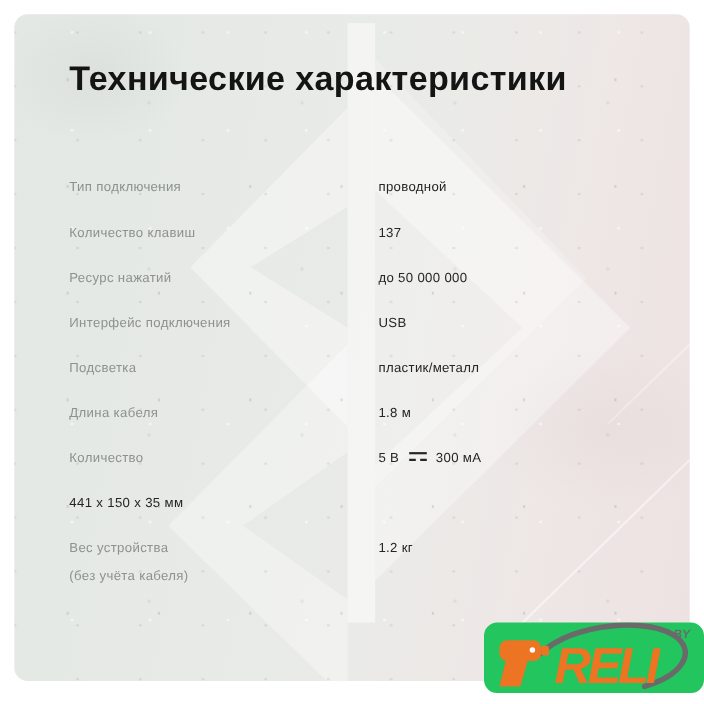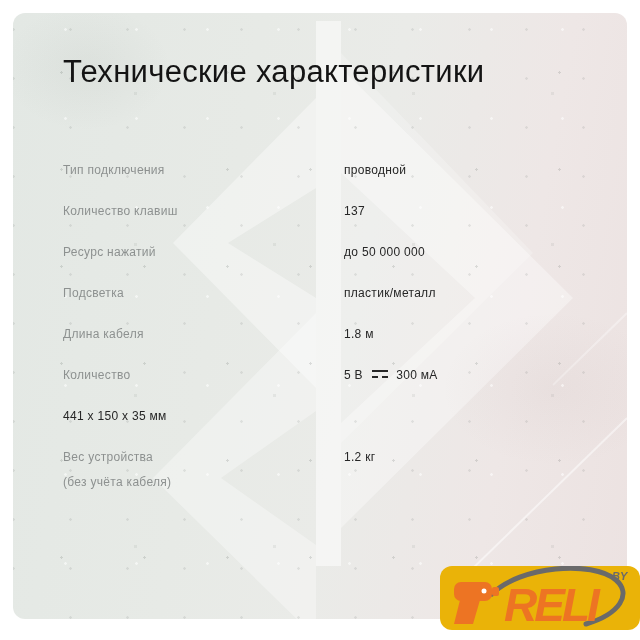--- a/index.html
+++ b/index.html
@@ -22,34 +22,34 @@
       radial-gradient(circle, rgba(70,80,74,.08) 1.5px, transparent 2px),
       radial-gradient(circle, rgba(255,255,255,.55) 1px, transparent 1.6px),
       radial-gradient(ellipse 120px 90px at 12% 9%, rgba(110,120,112,.07), transparent 70%),
       radial-gradient(ellipse 160px 110px at 88% 62%, rgba(150,120,118,.06), transparent 70%);
     background-size:83px 97px, 57px 49px, 139px 151px, 71px 89px, 100% 100%, 100% 100%;
     background-position:7px 11px, 29px 41px, 53px 5px, 17px 61px, 0 0, 0 0;
   }
   .watermark{position:absolute;inset:0;width:100%;height:100%;z-index:0;}
   .title{
     position:absolute;left:50px;top:41px;z-index:2;margin:0;
-    font-size:31px;font-weight:normal;letter-spacing:.3px;color:#141414;
+    font-size:31px;font-weight:bold;letter-spacing:.3px;color:#141414;
   }
   .specs{position:absolute;left:50px;top:145px;width:548px;z-index:2;}
   .spec-row{display:flex;align-items:flex-start;margin-bottom:16px;font-size:12px;line-height:25px;}
   .spec-label{flex:0 0 281px;color:#8d9190;white-space:pre-line;letter-spacing:.3px;}
   .spec-value{color:#262626;letter-spacing:.3px;}
   
   .dc{display:inline-block;width:16px;height:11px;position:relative;top:1px;margin:0 5px;}
   .dc::before{content:"";position:absolute;left:0;right:0;top:1px;border-top:2.5px solid #262626;}
   .dc::after{content:"";position:absolute;left:0;right:0;top:7px;border-top:2.5px dashed #262626;}
   
   .logo-panel{
     position:absolute;left:440px;top:566px;width:200px;height:64px;
-    background:#eab308;border-radius:12px;z-index:3;text-align:right;
+    background:#22c55e;border-radius:12px;z-index:3;text-align:right;
   }
   .logo-svg{position:absolute;inset:0;width:100%;height:100%;}
 </style>
 </head>
 <body>
 
 <div class="card">
 
   <svg class="watermark" viewBox="0 0 614 606" preserveAspectRatio="none">
     <g fill="#ffffff">
@@ -72,20 +72,24 @@
         <div class="spec-label">Тип подключения</div>
         <div class="spec-value">проводной</div>
       </div>
       <div class="spec-row">
         <div class="spec-label">Количество клавиш</div>
         <div class="spec-value">137</div>
       </div>
       <div class="spec-row">
         <div class="spec-label">Ресурс нажатий</div>
         <div class="spec-value">до 50 000 000</div>
+      </div>
+      <div class="spec-row">
+        <div class="spec-label">Интерфейс подключения</div>
+        <div class="spec-value">USB</div>
       </div>
       <div class="spec-row">
         <div class="spec-label">Подсветка</div>
         <div class="spec-value">пластик/металл</div>
       </div>
       <div class="spec-row">
         <div class="spec-label">Длина кабеля</div>
         <div class="spec-value">1.8 м</div>
       </div>
       <div class="spec-row">

